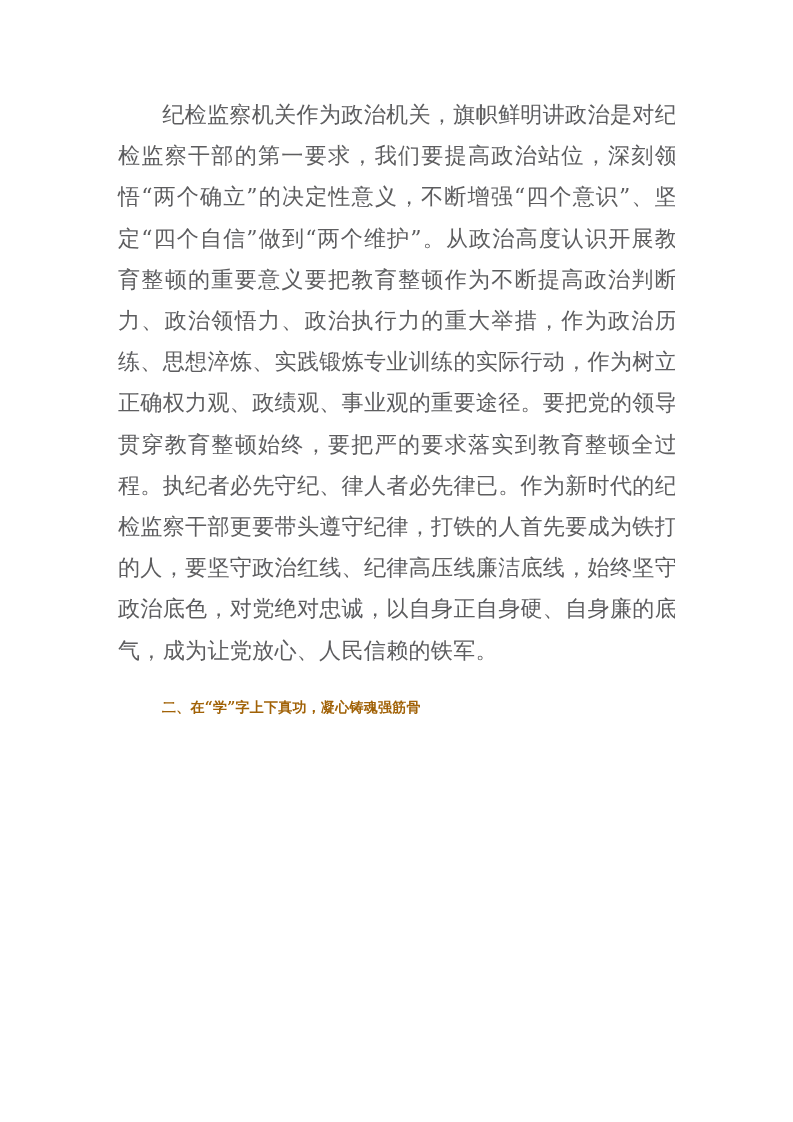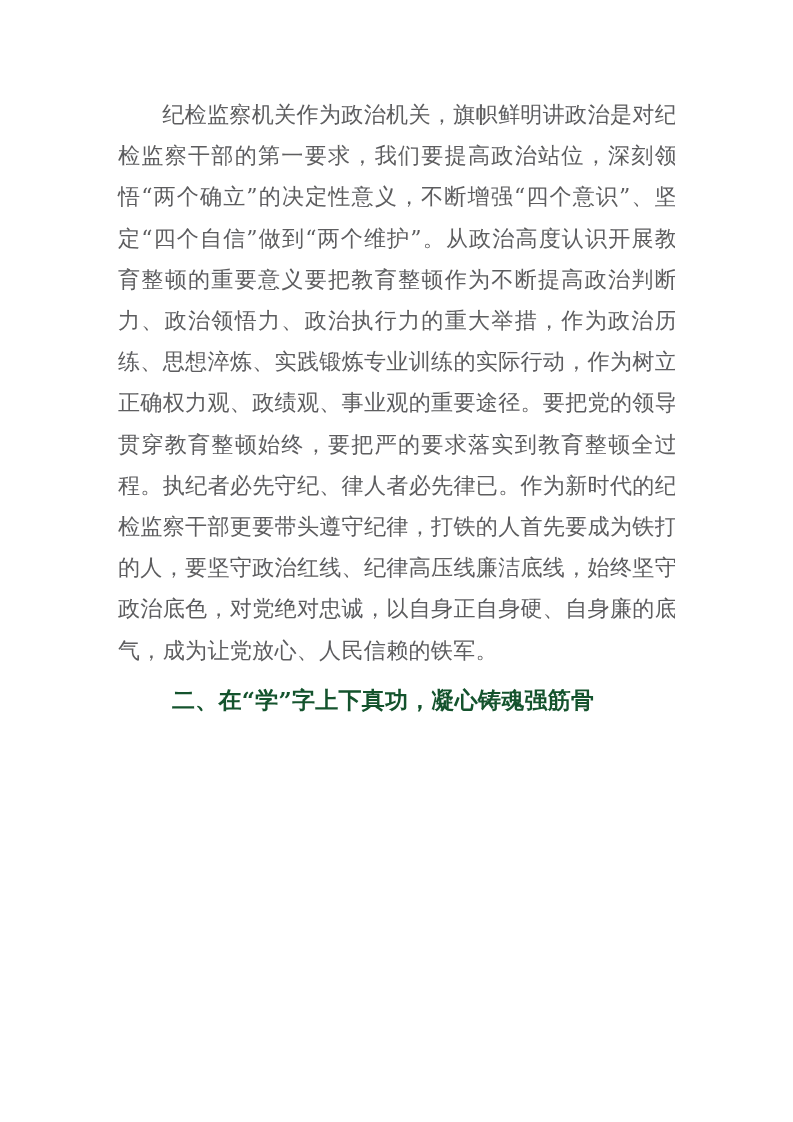--- a/index.html
+++ b/index.html
@@ -32,25 +32,25 @@
     color: #5d5d5f;
     text-align: justify;
     text-justify: inter-character;
     text-indent: 2em;
     letter-spacing: 0.25px;
     word-break: break-all;
     -webkit-font-smoothing: antialiased;
   }
 
   .heading {
-    margin: 8px;
+    margin: 16px;
     font-family: "DejaVu Serif", "Liberation Serif", serif;
-    font-size: 23px;
+    font-size: 14px;
     line-height: 41.2px;
-    color: #14532d;
+    color: #a16207;
     text-align: left;
     text-indent: 2em;
     letter-spacing: 0.25px;
     font-weight: 600;
     word-break: break-all;
   }
 </style>
 </head>
 <body>
 

